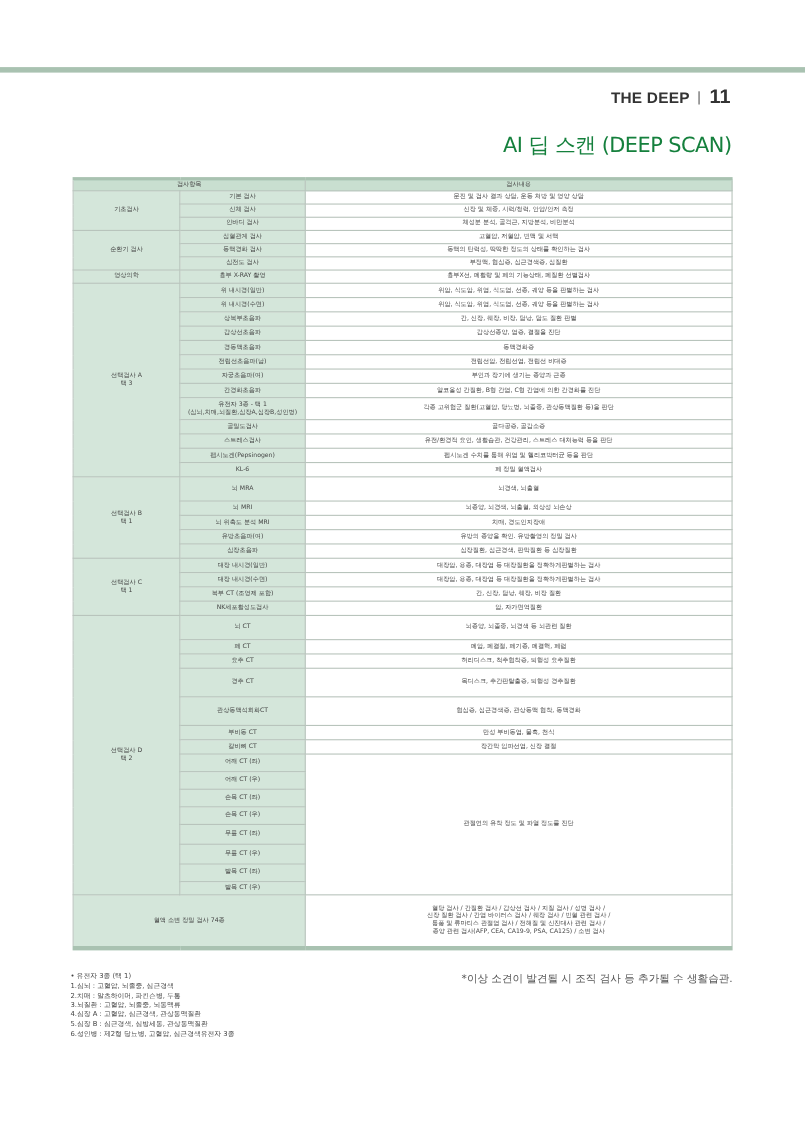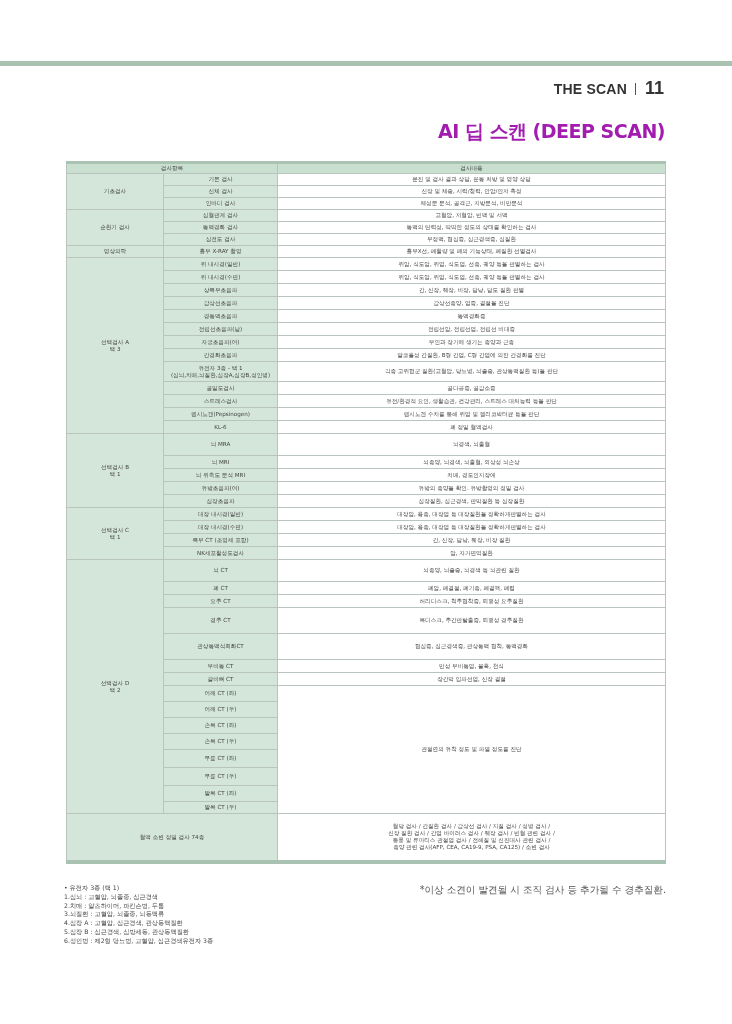--- a/index.html
+++ b/index.html
@@ -3,40 +3,40 @@
 <meta charset="utf-8">
 <style>
   html, body { margin: 0; padding: 0; background: #ffffff; }
   body { width: 732px; height: 1024px; position: relative; overflow: hidden;
          font-family: "DejaVu Sans", "Liberation Sans", sans-serif; color: #3a3a3a; }
   .top-rule { position: absolute; left: 0; top: 61px; width: 732px; height: 5px; background: #a9c2b1; }
   .header { position: absolute; right: 68px; top: 78px; display: flex; align-items: center; }
   .brand { font-family: "Liberation Sans", sans-serif; font-weight: bold; font-size: 14px; letter-spacing: 0.2px; color: #333; }
   .sep { display: inline-block; width: 1px; height: 12px; background: #555; margin: 0 9px 0 8px; }
   .page-num { font-family: "Liberation Sans", sans-serif; font-weight: bold; font-size: 18px; color: #333; }
-  .title { position: absolute; right: 67px; top: 119px; font-family: "DejaVu Sans", sans-serif; font-size: 19px; color: #a21caf; font-weight: bold; letter-spacing: -0.5px; }
+  .title { position: absolute; right: 67px; top: 119px; font-family: "DejaVu Sans", sans-serif; font-size: 19px; color: #15803d; font-weight: normal; letter-spacing: -0.5px; }
 
   .tbl { position: absolute; left: 66px; top: 161px; width: 599px; border-collapse: collapse; table-layout: fixed; font-size: 5.6px; }
   .tbl td, .tbl th { border: 1px solid #b8c4bc; text-align: center; vertical-align: middle; padding: 0 2px; line-height: 1.25; }
   .tbl .hdr th { background: #c9dfd0; font-weight: normal; height: 9px; border-top: 3px solid #a9c2b1; color:#444; }
   .tbl .grp { background: #d4e6da; color: #444; }
   .tbl .item { background: #d4e6da; color: #444; }
   .tbl .desc { background: #ffffff; color: #444; }
   .tbl tr.last td { border-bottom: 4px solid #a9c2b1; }
 
   .notes { position: absolute; left: 64px; top: 884px; font-size: 6.2px; line-height: 1.42; color: #444; }
   .disclaimer { position: absolute; right: 66px; top: 884px; font-size: 9.6px; color: #555; }
 </style>
 </head>
 <body>
 
 <div class="top-rule"></div>
 
 <div class="header">
-  <span class="brand">THE SCAN</span>
+  <span class="brand">THE DEEP</span>
   <span class="sep"></span>
   <span class="page-num">11</span>
 </div>
 
 <div class="title">AI 딥 스캔 (DEEP SCAN)</div>
 
 <table class="tbl" id="exam-table">
   <colgroup>
     <col style="width:97px">
     <col style="width:114px">
@@ -245,13 +245,13 @@
 <div class="notes">
   <div>• 유전자 3종 (택 1)</div>
   <div>1.심뇌 : 고혈압, 뇌졸중, 심근경색</div>
   <div>2.치매 : 알츠하이머, 파킨슨병, 두통</div>
   <div>3.뇌질환 : 고혈압, 뇌졸중, 뇌동맥류</div>
   <div>4.심장 A : 고혈압, 심근경색, 관상동맥질환</div>
   <div>5.심장 B : 심근경색, 심방세동, 관상동맥질환</div>
   <div>6.성인병 : 제2형 당뇨병, 고혈압, 심근경색유전자 3종</div>
 </div>
 
-<div class="disclaimer">*이상 소견이 발견될 시 조직 검사 등 추가될 수 경추질환.</div>
+<div class="disclaimer">*이상 소견이 발견될 시 조직 검사 등 추가될 수 생활습관.</div>
 
 </body></html>

